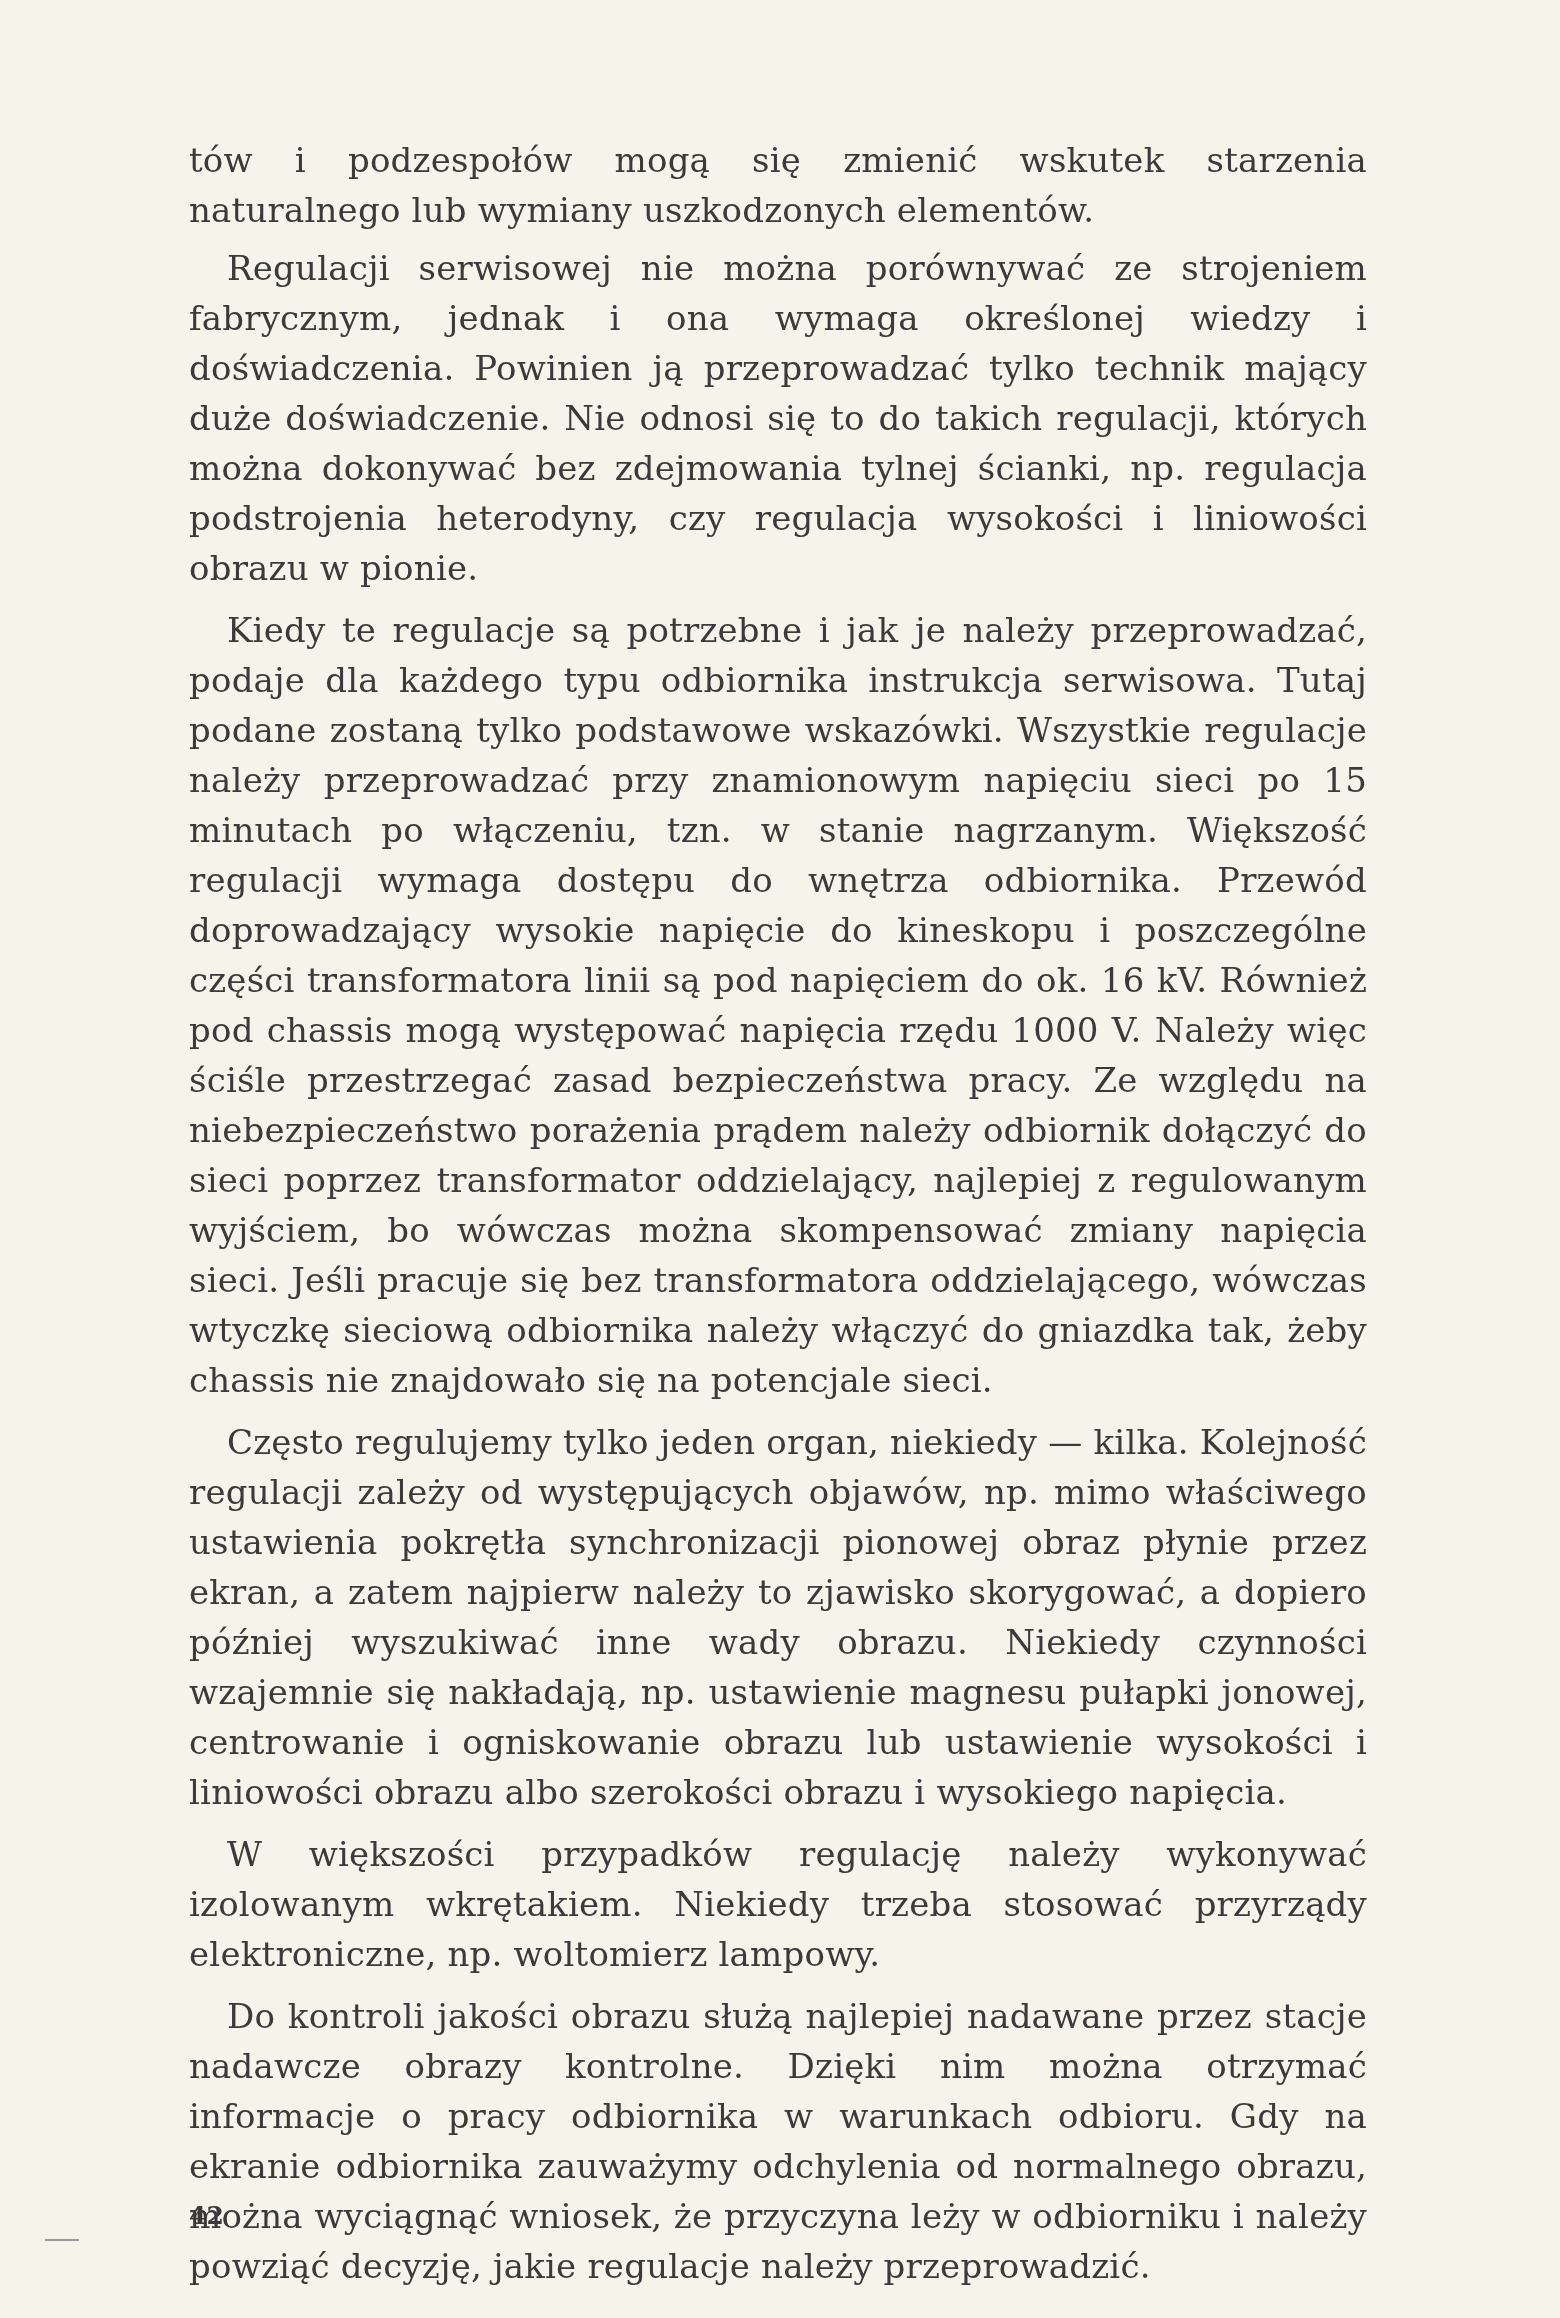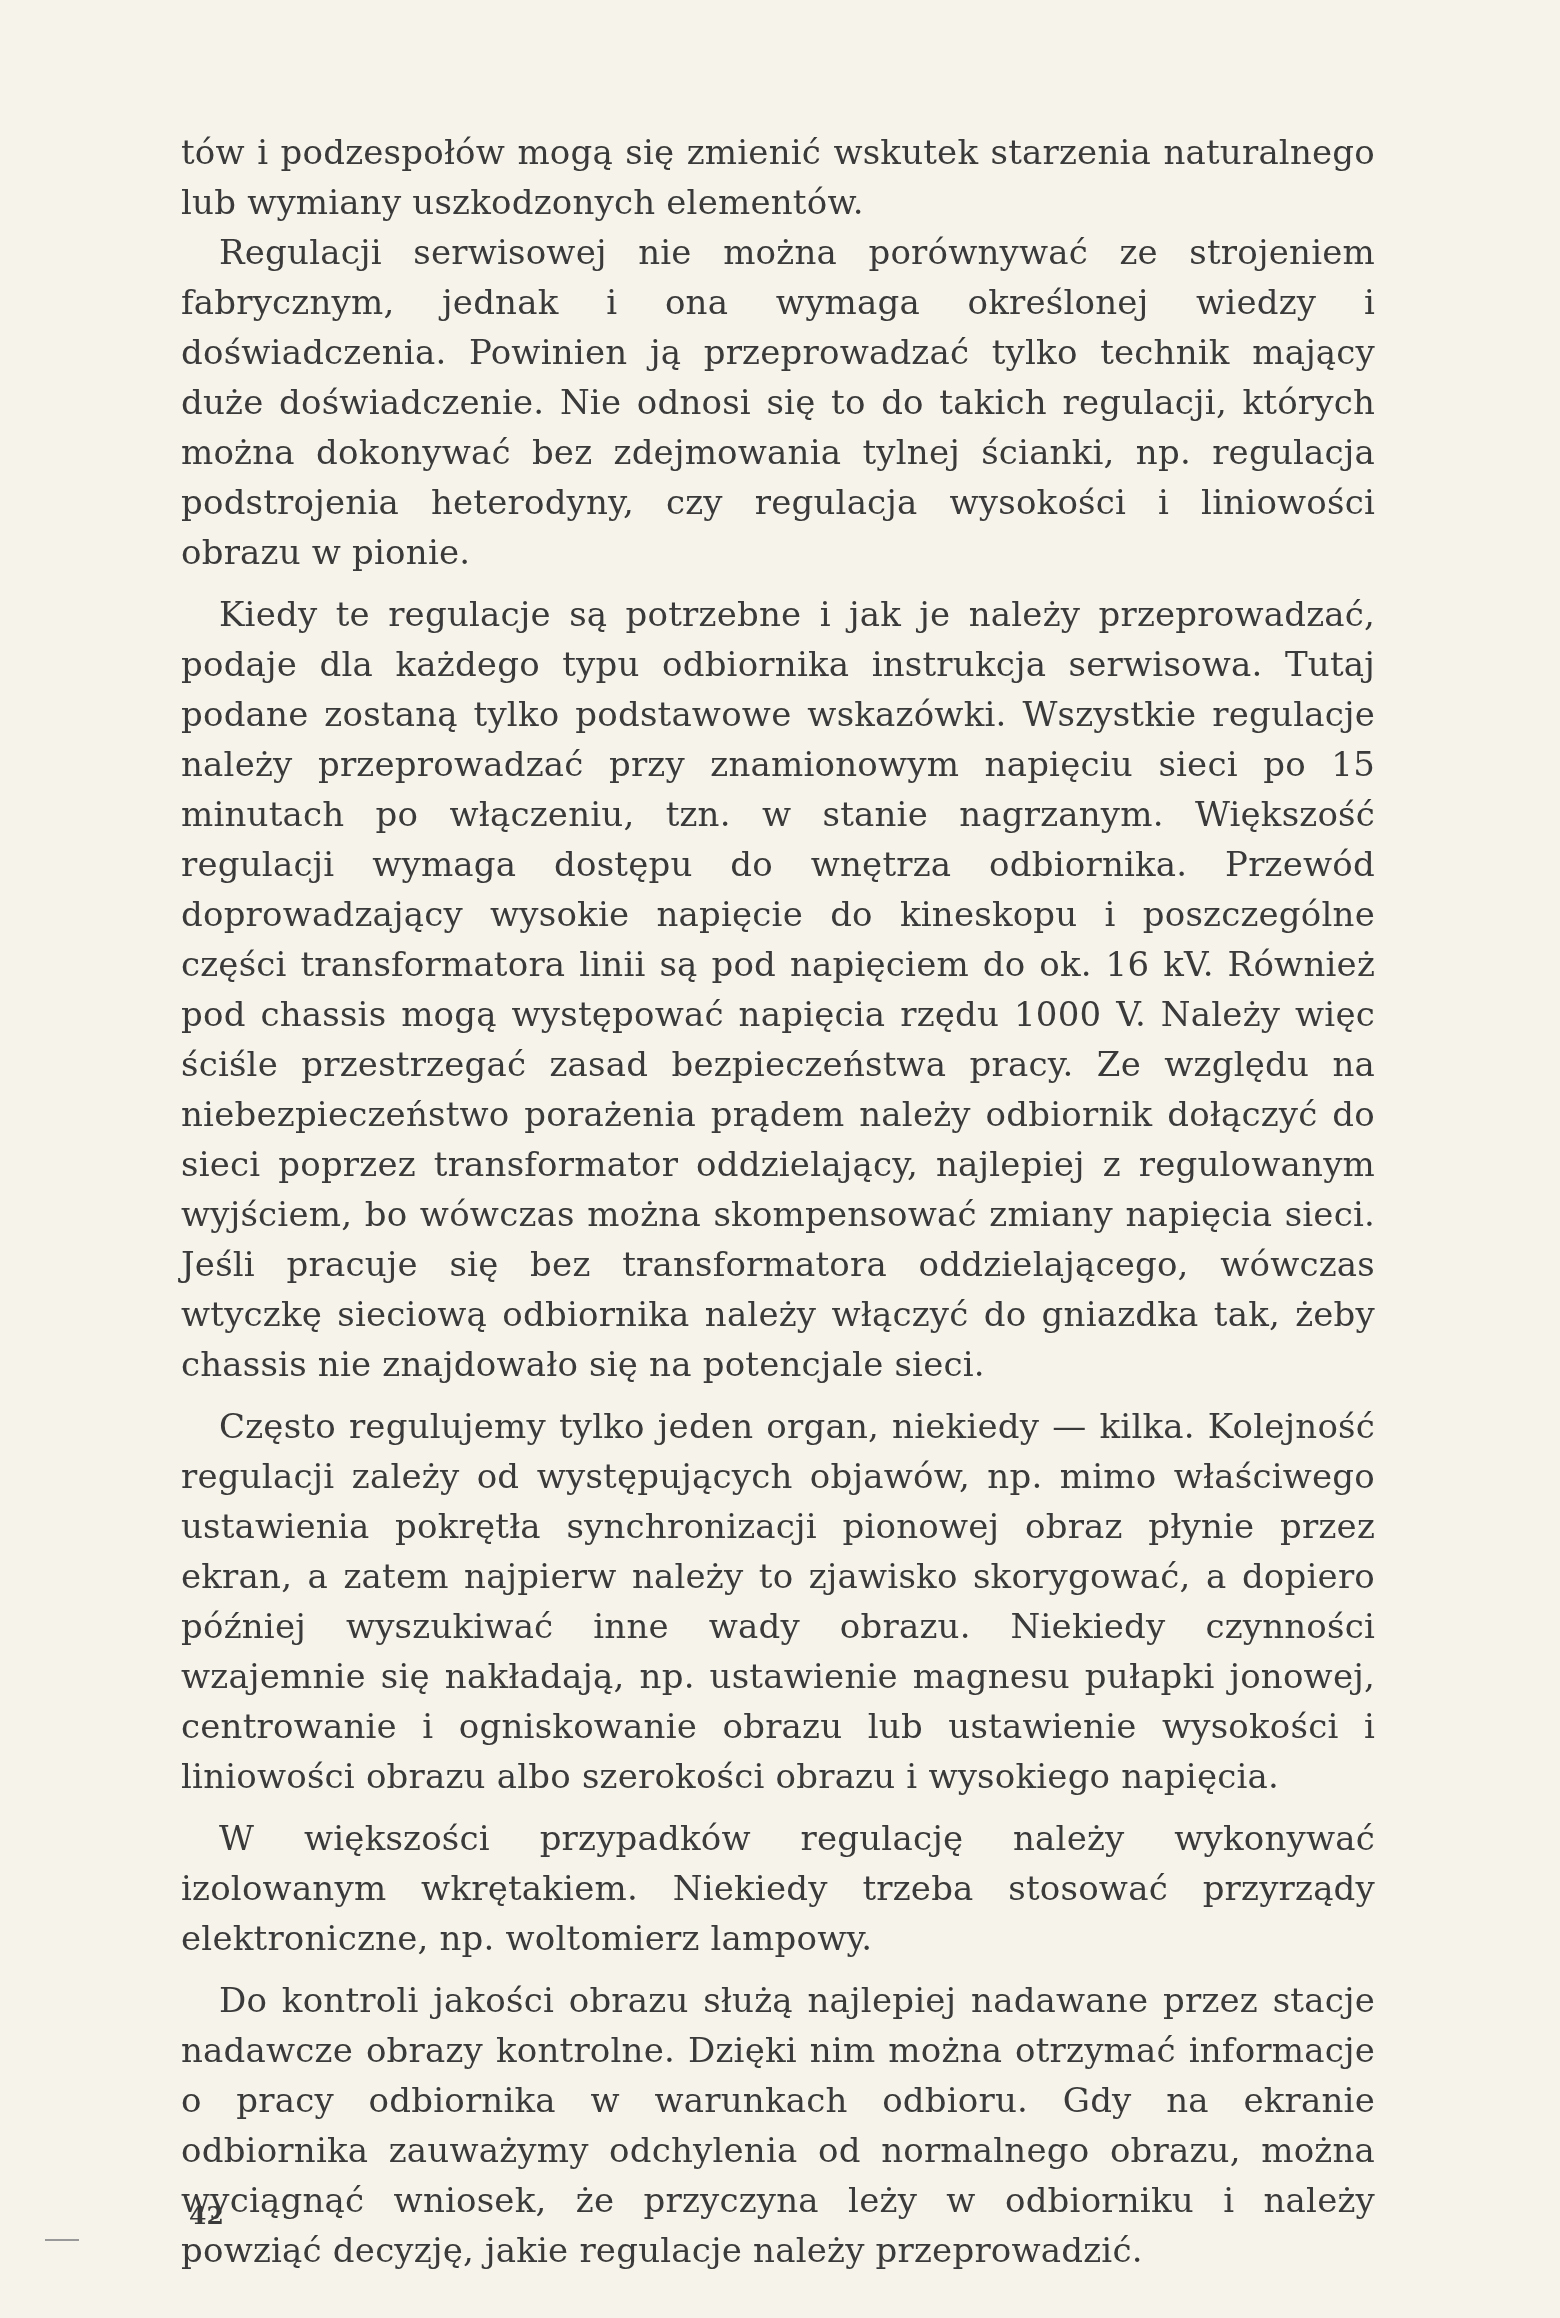--- a/index.html
+++ b/index.html
@@ -13,21 +13,21 @@
   }
   .page {
     position: absolute;
     left: 181px; top: 127px;
     width: 1194px;
   }
   .para {
     font-size: 34px;
     line-height: 50px;
     text-align: justify;
-    margin: 0;
+    margin: 8px;
     letter-spacing: 0.2px;
   }
   .para.indent { text-indent: 38px; }
   .para.gap { margin-top: 12px; }
   .folio {
     position: absolute;
     left: 189px; top: 2201px;
     font-size: 25px;
     font-weight: bold;
   }

